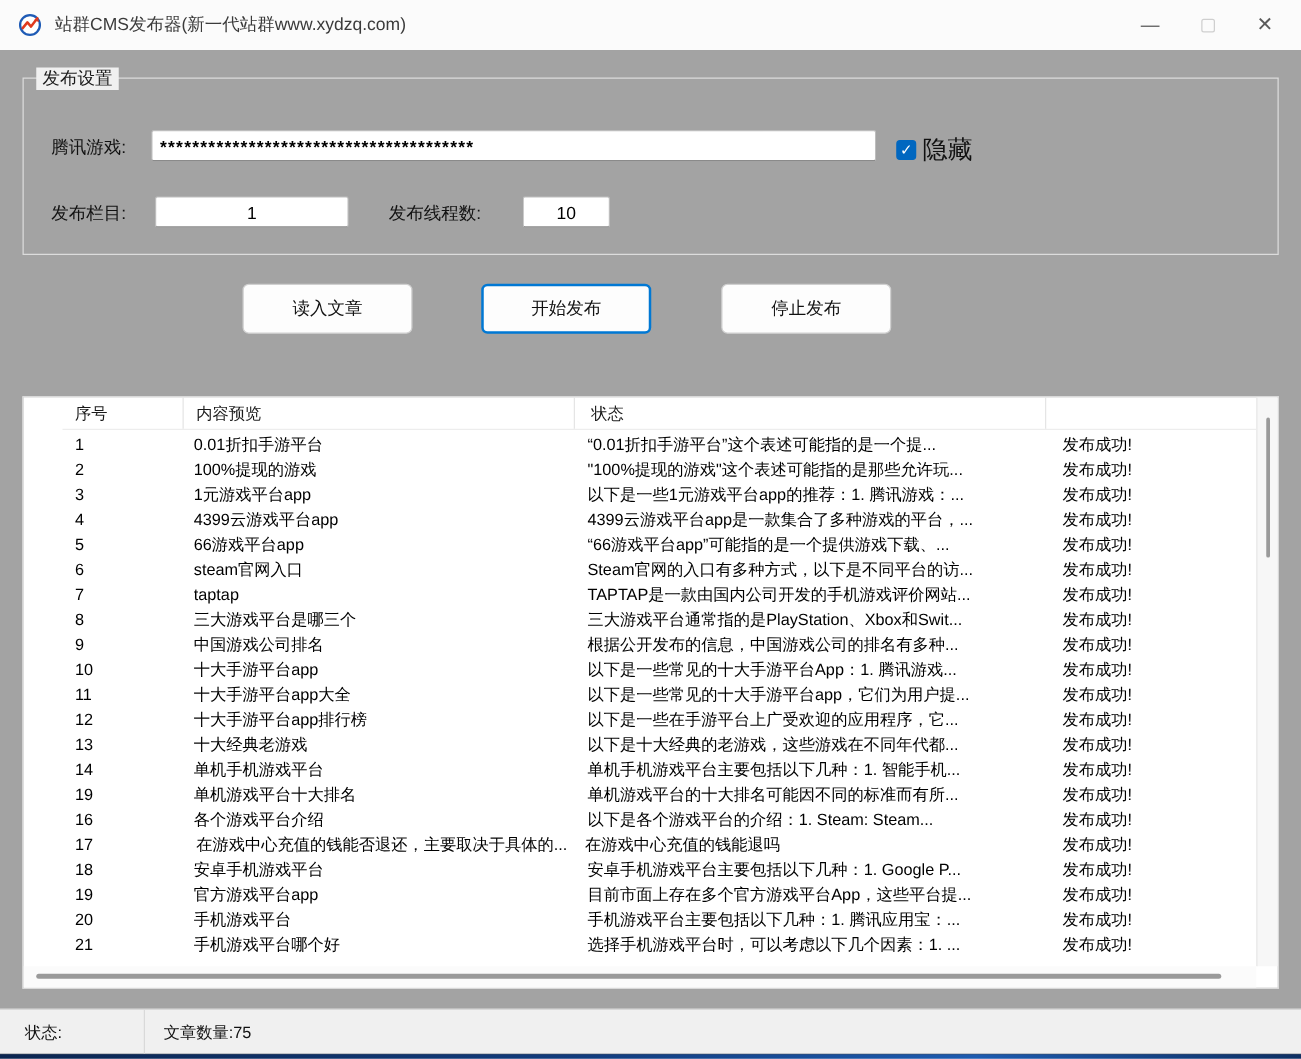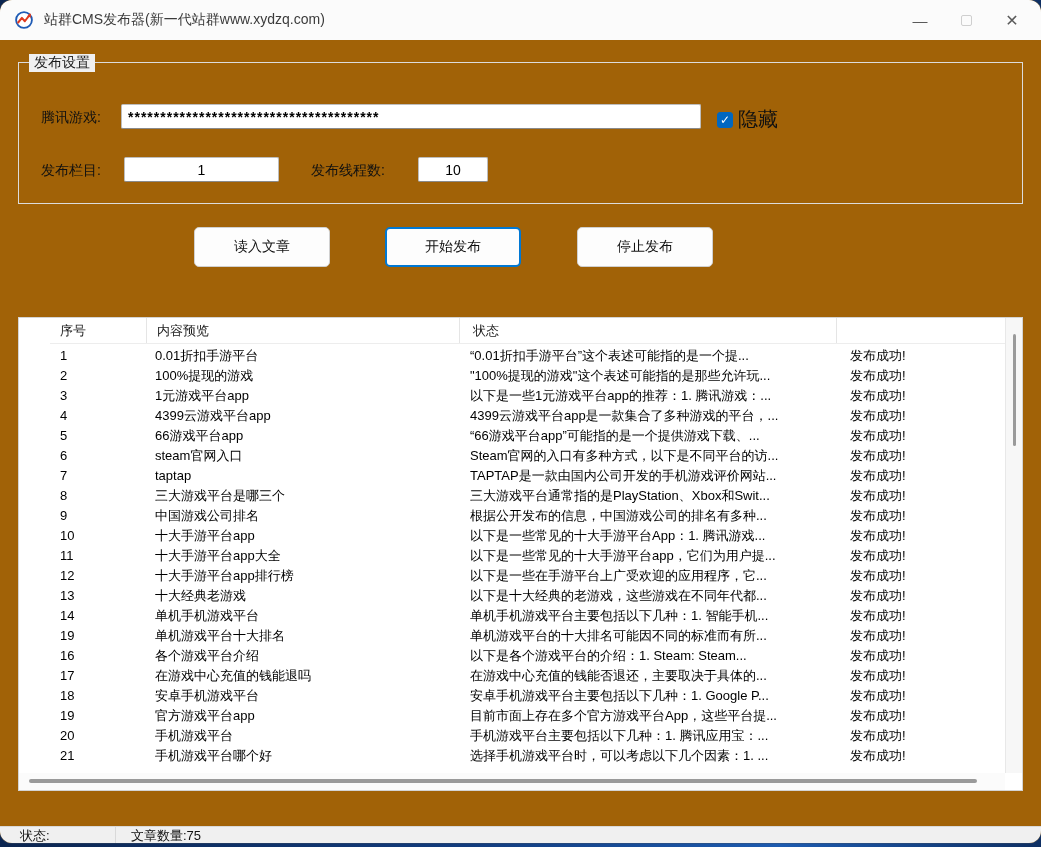--- a/index.html
+++ b/index.html
@@ -3,21 +3,21 @@
 <meta charset="utf-8">
 <style>
   * { margin:0; padding:0; box-sizing:border-box; }
   html,body { width:1041px; height:847px; overflow:hidden; }
   body {
     font-family:"Liberation Sans","DejaVu Sans",sans-serif;
     background:linear-gradient(90deg,#0b2550 0%,#123c7e 45%,#1d5bb0 75%,#0e2f63 100%);
   }
   .window {
     position:absolute; left:0; top:0; width:1041px; height:843px;
-    background:#a16207; border-radius:12px; overflow:hidden;
+    background:#a3a3a3; border-radius:0; overflow:hidden;
     box-shadow:0 0 0 1px rgba(70,80,95,.35);
   }
   
   .titlebar {
     height:40px; background:#fbfbfb; display:flex; align-items:center;
     padding-left:14px; position:relative;
   }
   .app-icon { width:20px; height:20px; flex:0 0 auto; }
   .title-text { margin-left:10px; font-size:14px; color:#3b3b3b; }
   .win-controls { position:absolute; right:6px; top:0; height:100%; display:flex; }
@@ -85,22 +85,22 @@
   .c3 { padding-left:13px; }
   .vscroll {
     position:absolute; top:0; right:0; bottom:17px; width:17px;
     background:#f7f7f7; border-left:1px solid #e8e8e8;
   }
   .vthumb { position:absolute; top:16px; left:7px; width:3px; height:112px; background:#9a9a9a; border-radius:2px; }
   .hscroll { position:absolute; left:0; right:17px; bottom:0; height:17px; background:#fbfbfb; }
   .hthumb { position:absolute; top:6px; left:10px; right:28px; height:4px; background:#9a9a9a; border-radius:2px; }
   
   .statusbar {
-    position:absolute; left:0; right:0; bottom:0; height:17px; background:#f0f0f0;
-    border-top:1px solid #d9d9d9; display:flex; align-items:flex-start; font-size:13px; color:#111;
+    position:absolute; left:0; right:0; bottom:0; height:36px; background:#f0f0f0;
+    border-top:1px solid #d9d9d9; display:flex; align-items:center; font-size:13px; color:#111;
   }
   .status-seg1 { width:115px; padding-left:20px; }
   .status-sep { width:1px; height:100%; background:#d9d9d9; }
   .status-seg2 { padding-left:15px; }
 </style>
 </head>
 <body>
 
 <div class="window">
 
@@ -246,22 +246,22 @@
           <div class="tcell c3">发布成功!</div>
         </div>
         <div class="trow tgrid">
           <div class="tcell c0">16</div>
           <div class="tcell c1">各个游戏平台介绍</div>
           <div class="tcell c2">以下是各个游戏平台的介绍：1. Steam:    Steam...</div>
           <div class="tcell c3">发布成功!</div>
         </div>
         <div class="trow tgrid">
           <div class="tcell c0">17</div>
+          <div class="tcell c2">在游戏中心充值的钱能否退还，主要取决于具体的...</div>
           <div class="tcell c1">在游戏中心充值的钱能退吗</div>
-          <div class="tcell c2">在游戏中心充值的钱能否退还，主要取决于具体的...</div>
           <div class="tcell c3">发布成功!</div>
         </div>
         <div class="trow tgrid">
           <div class="tcell c0">18</div>
           <div class="tcell c1">安卓手机游戏平台</div>
           <div class="tcell c2">安卓手机游戏平台主要包括以下几种：1. Google P...</div>
           <div class="tcell c3">发布成功!</div>
         </div>
         <div class="trow tgrid">
           <div class="tcell c0">19</div>

